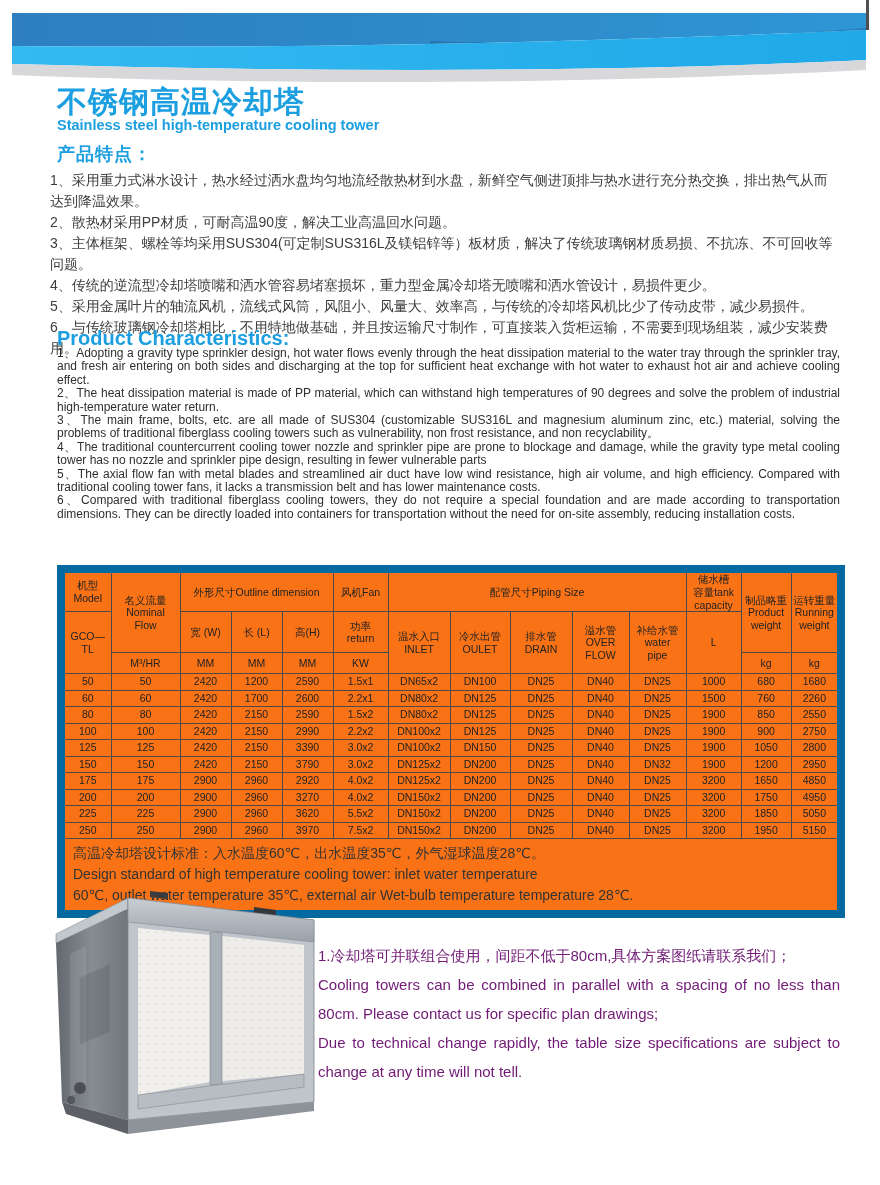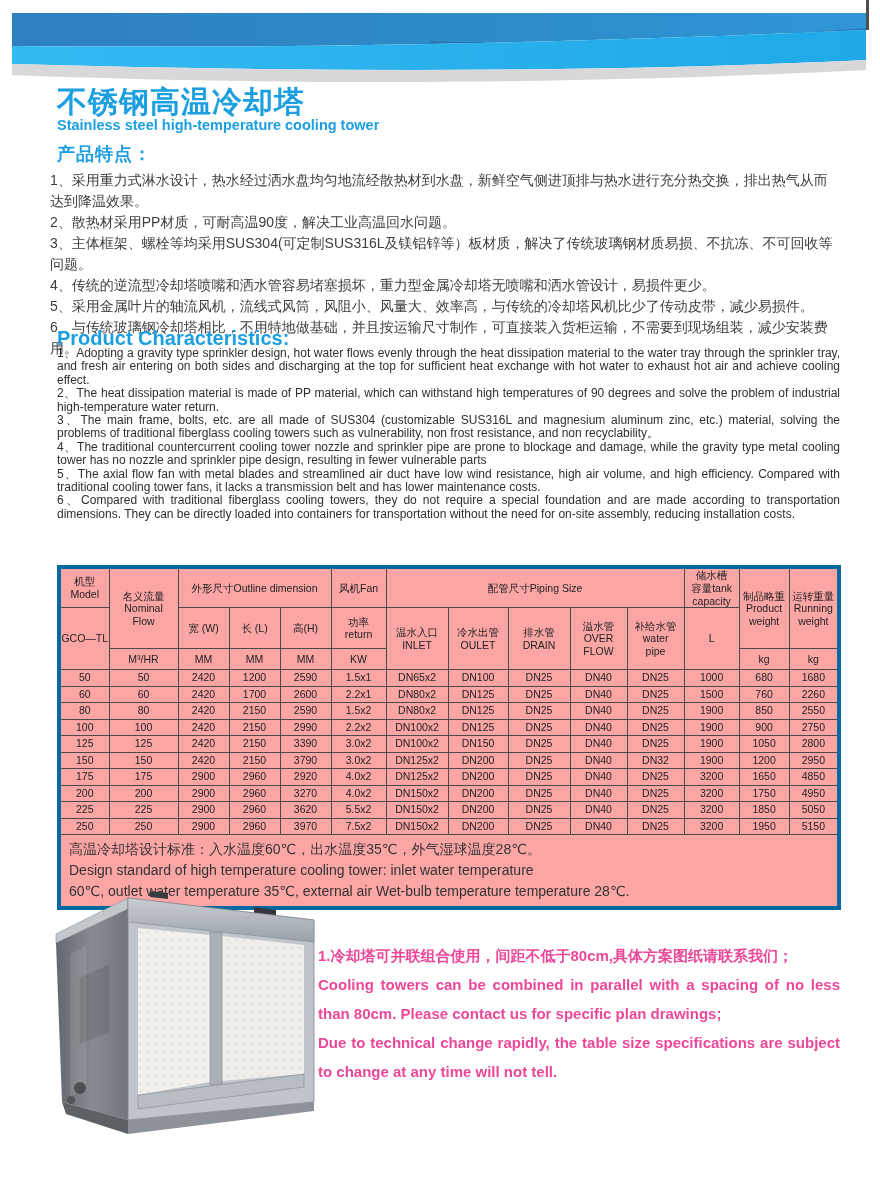--- a/index.html
+++ b/index.html
@@ -18,33 +18,33 @@
   .section-heading-en{left:57px;top:317px;font-size:20px;font-weight:700;color:#1b9fe0;margin-top:10px;}
 
   
   .features-list{left:50px;top:170px;width:783px;font-size:14px;line-height:21px;color:#3d3d3d;}
   .char-list{left:57px;top:347px;width:783px;font-size:12px;line-height:13.4px;color:#2f2f2f;
              text-align:justify;}
   .char-list p, .features-list p{margin:0;}
 
   
   #spec-table-wrap{left:57px;top:565px;width:782px;}
-  table{border-collapse:collapse;table-layout:fixed;width:780px;border:4px solid #0369a1;background:#fca5a5;}
+  table{border-collapse:collapse;table-layout:fixed;width:780px;border:8px solid #0369a1;background:#f97316;}
   th,td{border:1px solid #4a4a4a;text-align:center;vertical-align:middle;
         color:#222;font-weight:400;padding:0;overflow:hidden;}
   th{font-size:10.5px;line-height:1.22;white-space:pre-line;}
   .h1 th{height:36px;}
   .h2 th{height:40px;}
   .h3 th{height:20px;}
   tbody td{font-size:10.5px;height:15.5px;line-height:1.1;}
   td.footnote{text-align:left;font-size:14px;line-height:1.5;padding:4px 8px;
               white-space:pre-line;height:auto;color:#333;}
 
   
-  .notes{left:318px;top:941px;width:522px;font-size:15px;line-height:29px;color:#ec4899;font-weight:bold;}
+  .notes{left:318px;top:941px;width:522px;font-size:15px;line-height:29px;color:#701a75;}
   .notes p{margin:0;}
   .notes .en{text-align:justify;}
 
   
   #product-photo{left:50px;top:882px;}
 </style>
 </head>
 <body>
 
 <svg id="header-wave" class="abs" width="880" height="100" viewBox="0 0 880 100">

